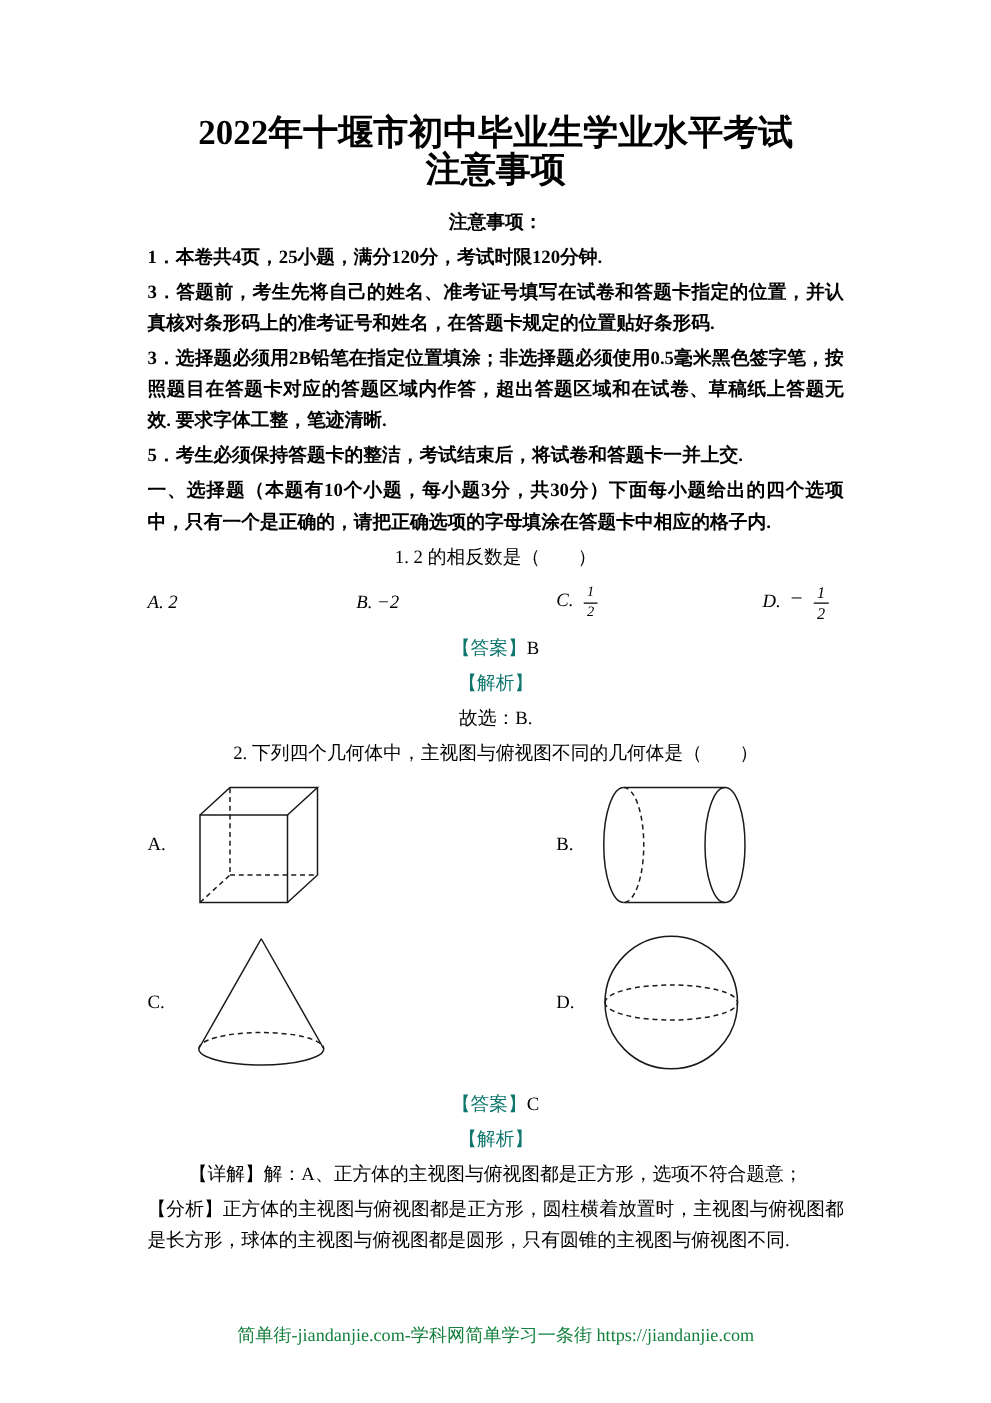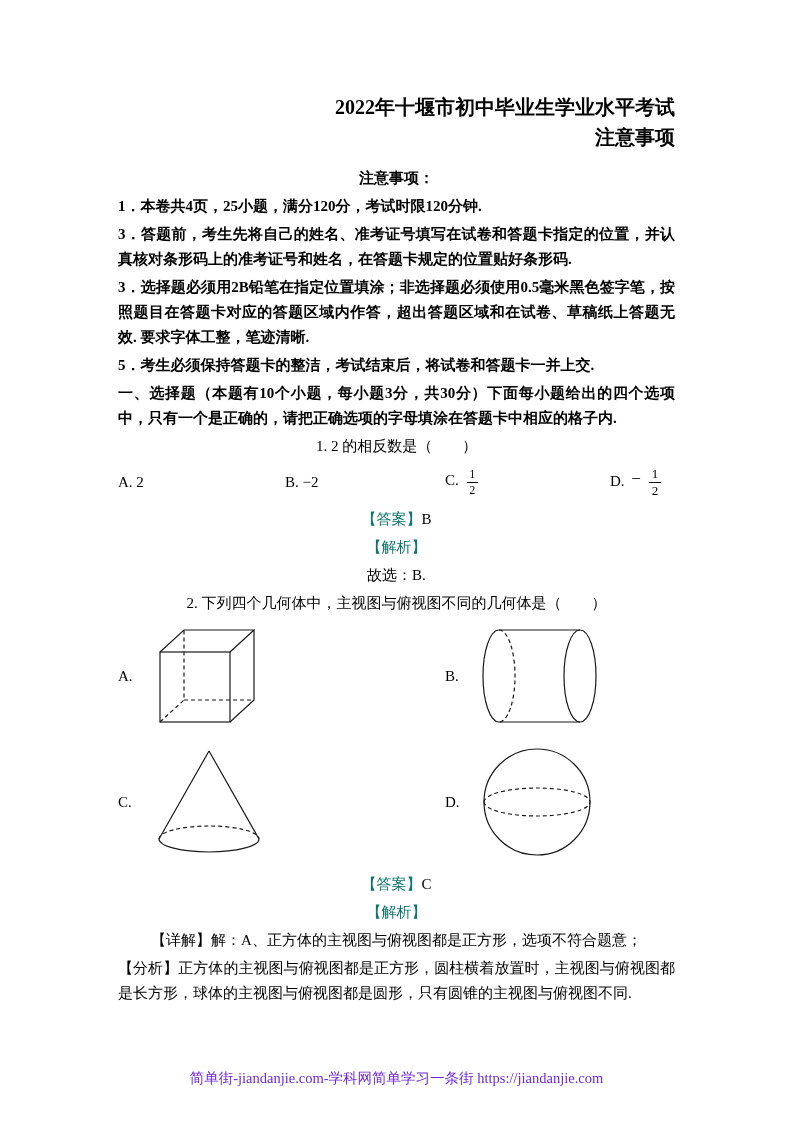--- a/index.html
+++ b/index.html
@@ -8,48 +8,48 @@
     width:793px; height:1122px; overflow:hidden;
     font-family:"Liberation Serif","DejaVu Serif",serif;
     color:#000;
   }
   .page {
     position:relative;
     width:793px; height:1122px;
     padding:92px 118px 0 118px;
     background:#fff;
   }
-  .title { text-align:right; font-weight:700; font-size:20px; line-height:30px; }
+  .title { text-align:center; font-weight:700; font-size:28px; line-height:30px; }
   .title.sub { margin-bottom:14px; }
   .para { font-size:15px; line-height:25px; margin-bottom:3px;text-align:center; }
   .bold { font-weight:700; }
   .just { text-align:justify; }
   .blue { color:#0f766e; }
   .options-row {
     display:grid; grid-template-columns:167px 160px 165px auto;
-    align-items:center; font-size:15px; margin:6px 0 8px 0; min-height:34px;
+    align-items:center; font-size:15px; margin:6px 0 8px 0; min-height:34px;font-style:italic;
   }
   .frac { display:inline-flex; flex-direction:column; text-align:center;
           vertical-align:middle; line-height:1.05; font-size:11.5px; margin-left:4px; }
   .frac .fnum { border-bottom:1px solid #000; padding:0 3px 1px 3px; }
   .frac .fden { padding-top:1px; }
   .frac.large { font-size:13px; }
   .dminus { font-size:17px; margin-left:3px; position:relative; top:-1px; }
   .figures {
     display:grid; grid-template-columns:327px 1fr;
     row-gap:16px; margin:8px 0 12px 0;
   }
   .fig-cell { display:flex; align-items:center; gap:16px; }
   .fig-label { font-size:15px; flex:0 0 20px; }
   .fig-cell svg { display:block; }
   .fig-stroke { stroke:#1a1a1a; fill:none; stroke-width:1.2; }
   .dash { stroke-dasharray:4 3; }
   .footer {
-    position:absolute; left:0; right:0; bottom:34px;
-    text-align:center; font-size:14.5px; color:#6d28d9;
+    position:absolute; left:0; right:0; bottom:44px;
+    text-align:center; font-size:14.5px; color:#15803d;
   }
 </style>
 </head>
 <body>
 
 <div class="page">
 
   <div class="title">2022年十堰市初中毕业生学业水平考试</div>
   <div class="title sub">注意事项</div>
 

